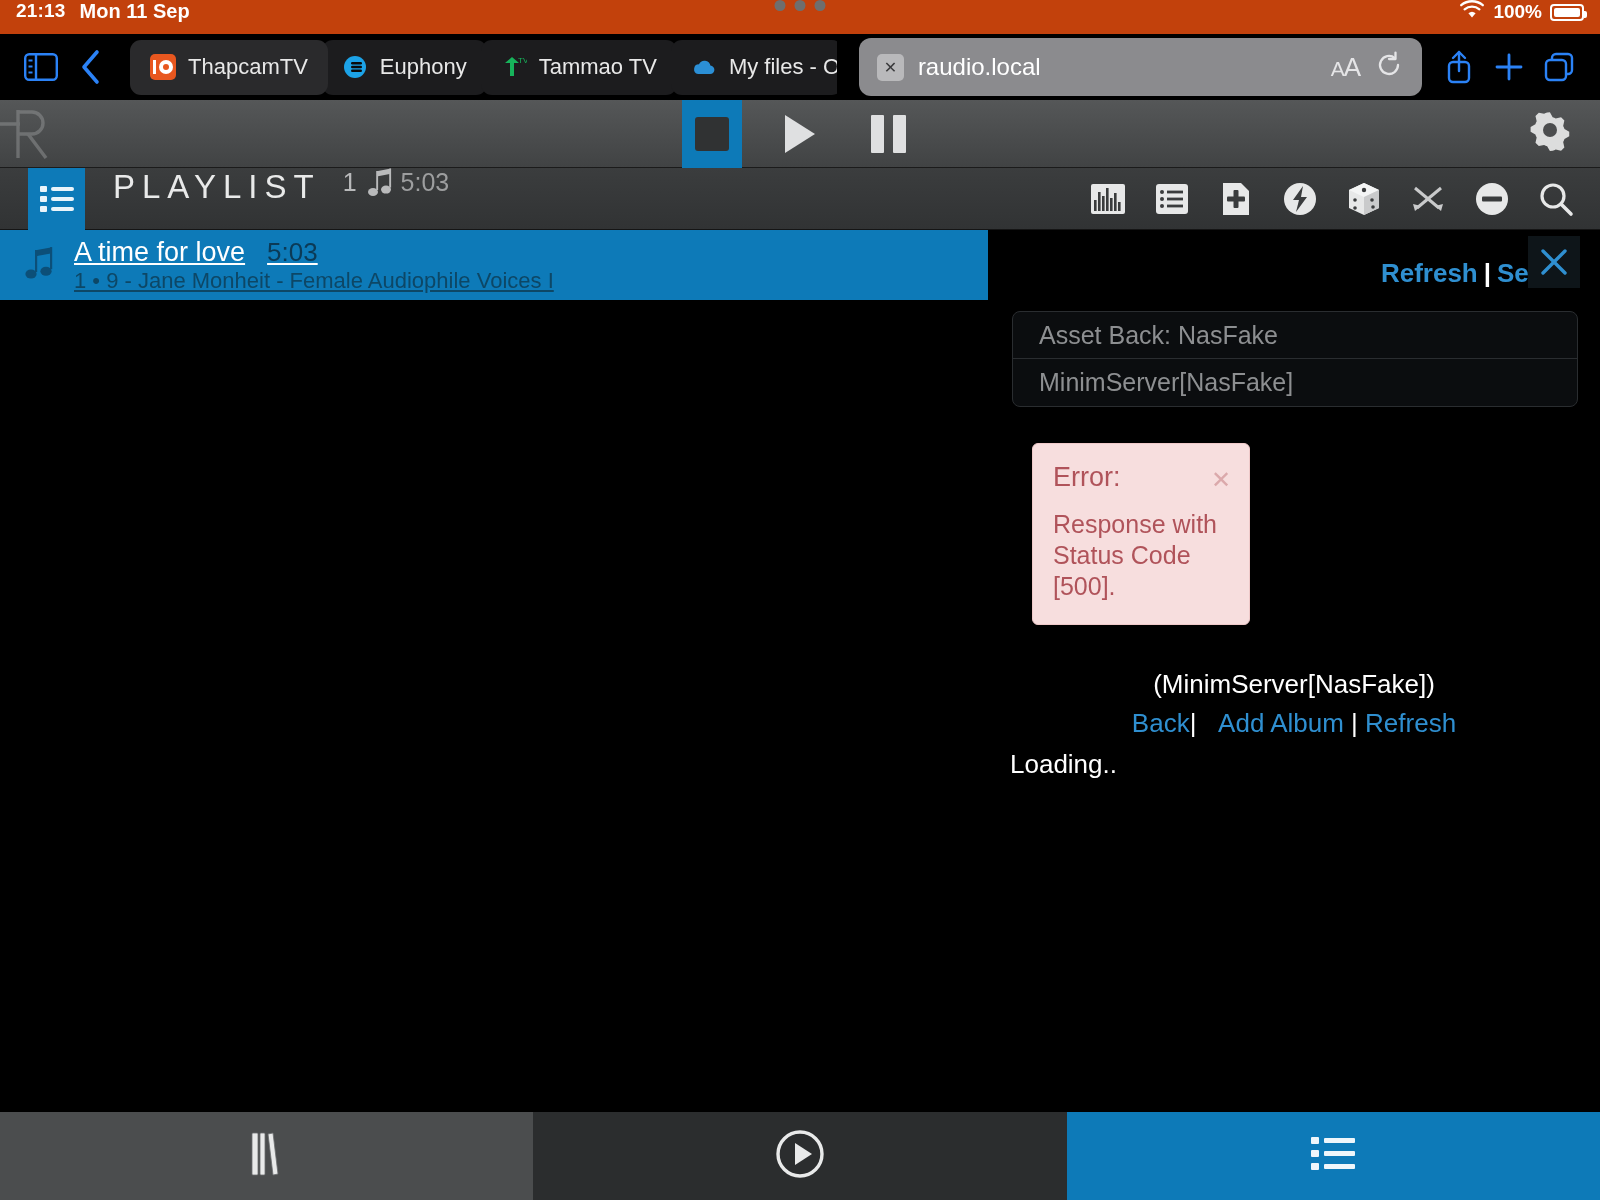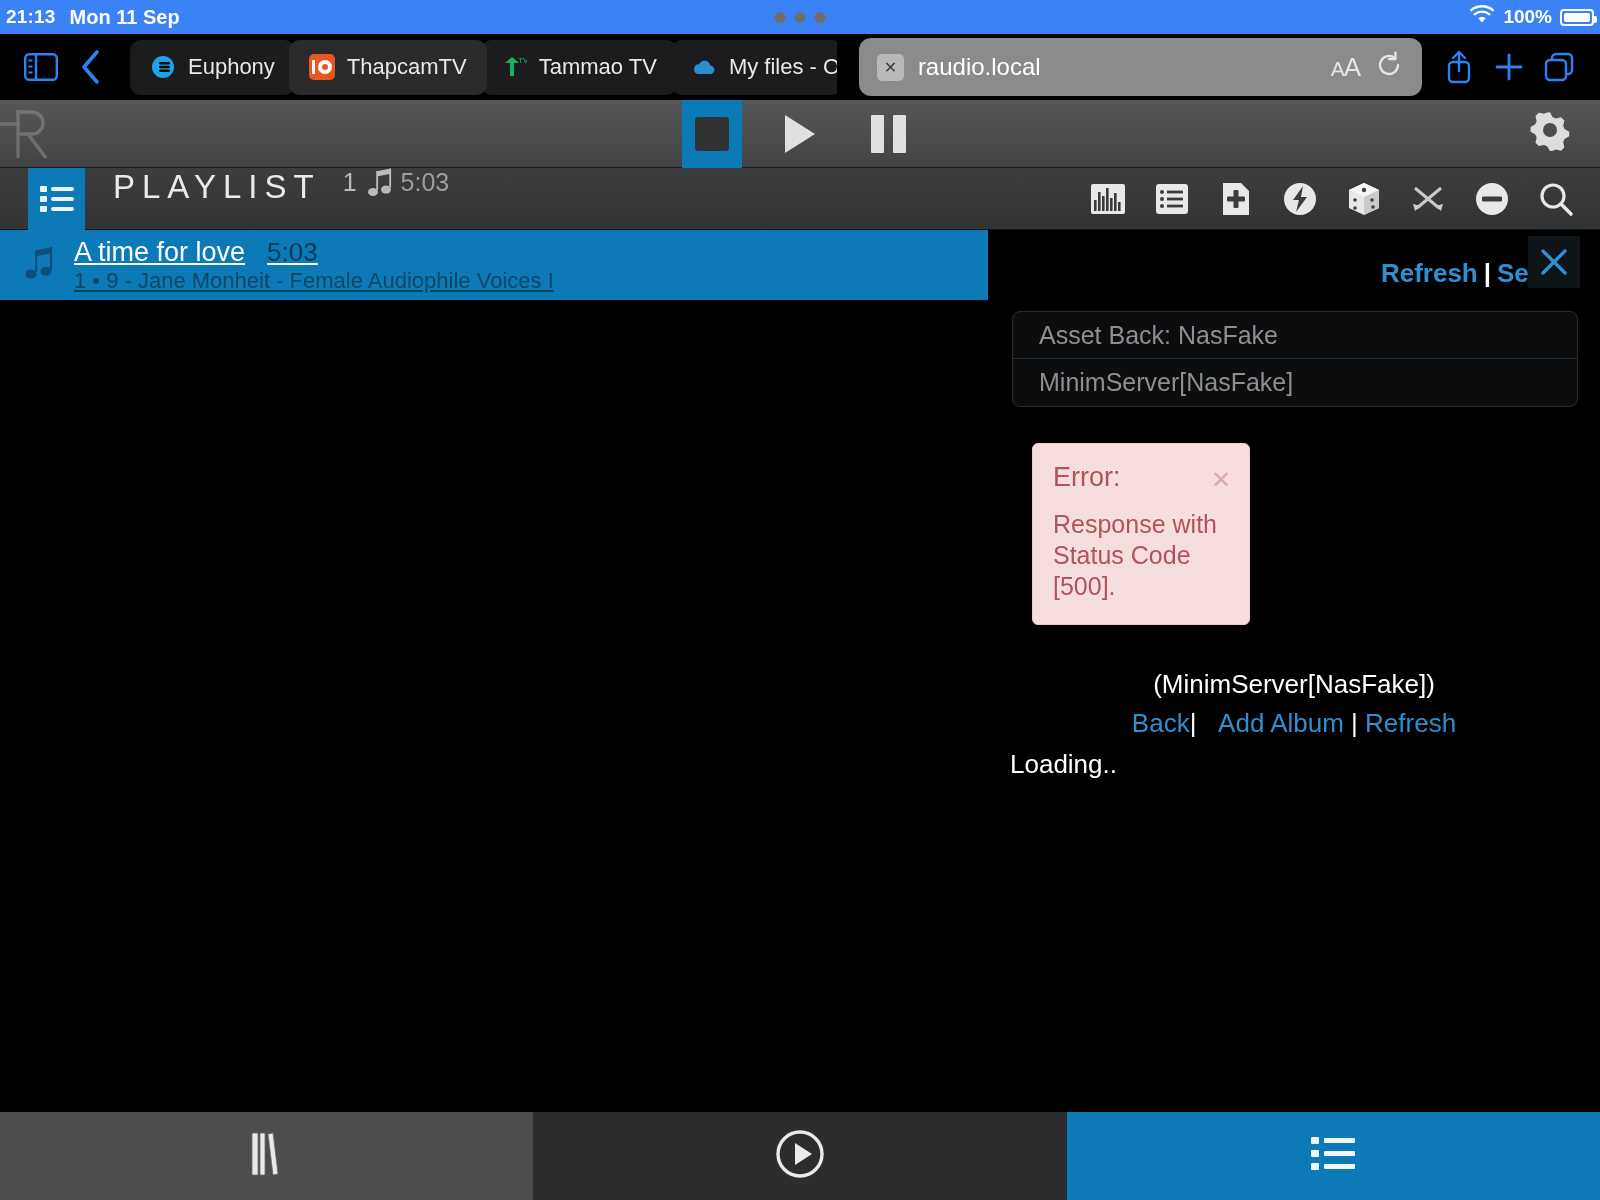--- a/index.html
+++ b/index.html
@@ -1,20 +1,20 @@
 <!DOCTYPE html>
 <html><head>
 <meta charset="utf-8">
 <style>
   * { margin:0; padding:0; box-sizing:border-box; }
   html,body { width:1600px; height:1200px; background:#000; overflow:hidden; }
   body { font-family:"Liberation Sans", sans-serif; color:#fff; }
 
   
-  .statusbar { height:34px; display:flex; align-items:center; padding:0 6px; background:#3b82f6; position:relative; }
+  .statusbar { height:34px; display:flex; align-items:flex-start; padding:0 16px; background:#c2410c; position:relative; }
   .sb-time { font-size:19px; font-weight:600; letter-spacing:.2px; }
   .sb-date { font-size:20px; font-weight:600; margin-left:14px; }
   .sb-dots { position:absolute; left:50%; transform:translateX(-50%); display:flex; gap:9px; }
   .sb-dots i { width:11px; height:11px; border-radius:50%; background:#6e6e6e; display:block; }
   .sb-right { margin-left:auto; display:flex; align-items:center; gap:8px; }
   .sb-pct { font-size:19px; font-weight:600; }
   .batt { width:34px; height:17px; border:2px solid #fff; border-radius:4px; position:relative; }
   .batt::after { content:""; position:absolute; right:-5px; top:5px; width:3px; height:7px; background:#fff; border-radius:0 2px 2px 0; }
   .batt i { position:absolute; inset:2px; background:#fff; border-radius:2px; display:block; }
 
@@ -135,41 +135,41 @@
         <line x1="4.5" y1="20.5" x2="8.5" y2="20.5" stroke="#2b82f6" stroke-width="2"></line>
       </svg>
   </span>
   <span class="sf-icon">
     <svg width="24" height="38" viewBox="0 0 24 38">
         <polyline points="18,4 5,19 18,34" stroke="#2b82f6" stroke-width="3.6" fill="none" stroke-linecap="round" stroke-linejoin="round"></polyline>
       </svg>
   </span>
 
   <span class="tabstrip">
+    <span class="tab active">
+      <span class="favicon">
+        <svg width="26" height="26" viewBox="0 0 26 26">
+            <rect width="26" height="26" rx="5" fill="#e8571f"></rect>
+            <circle cx="16" cy="13" r="7" fill="#fff"></circle>
+            <circle cx="16" cy="13" r="3" fill="#e8571f"></circle>
+            <rect x="3" y="6" width="3" height="14" fill="#fff"></rect>
+          </svg>
+      </span>
+      <span>ThapcamTV</span>
+    </span>
     <span class="tab">
       <span class="favicon">
         <svg width="26" height="26" viewBox="0 0 26 26">
             <circle cx="13" cy="13" r="11" fill="#1ca3e8"></circle>
             <rect x="9" y="8" width="11" height="2.6" rx="1.3" fill="#0b0b0b"></rect>
             <rect x="9" y="11.7" width="11" height="2.6" rx="1.3" fill="#0b0b0b"></rect>
             <rect x="9" y="15.4" width="11" height="2.6" rx="1.3" fill="#0b0b0b"></rect>
           </svg>
       </span>
       <span>Euphony</span>
-    </span>
-    <span class="tab active">
-      <span class="favicon">
-        <svg width="26" height="26" viewBox="0 0 26 26">
-            <rect width="26" height="26" rx="5" fill="#e8571f"></rect>
-            <circle cx="16" cy="13" r="7" fill="#fff"></circle>
-            <circle cx="16" cy="13" r="3" fill="#e8571f"></circle>
-            <rect x="3" y="6" width="3" height="14" fill="#fff"></rect>
-          </svg>
-      </span>
-      <span>ThapcamTV</span>
     </span>
     <span class="tab">
       <span class="favicon">
         <svg width="26" height="26" viewBox="0 0 26 26">
             <path d="M9 22V9H4l7-6 7 6h-5v13z" fill="#17b35b"></path>
             <text x="17" y="9" font-size="8" fill="#17b35b" font-family="Liberation Sans">TV</text>
           </svg>
       </span>
       <span>Tammao TV</span>
     </span>

